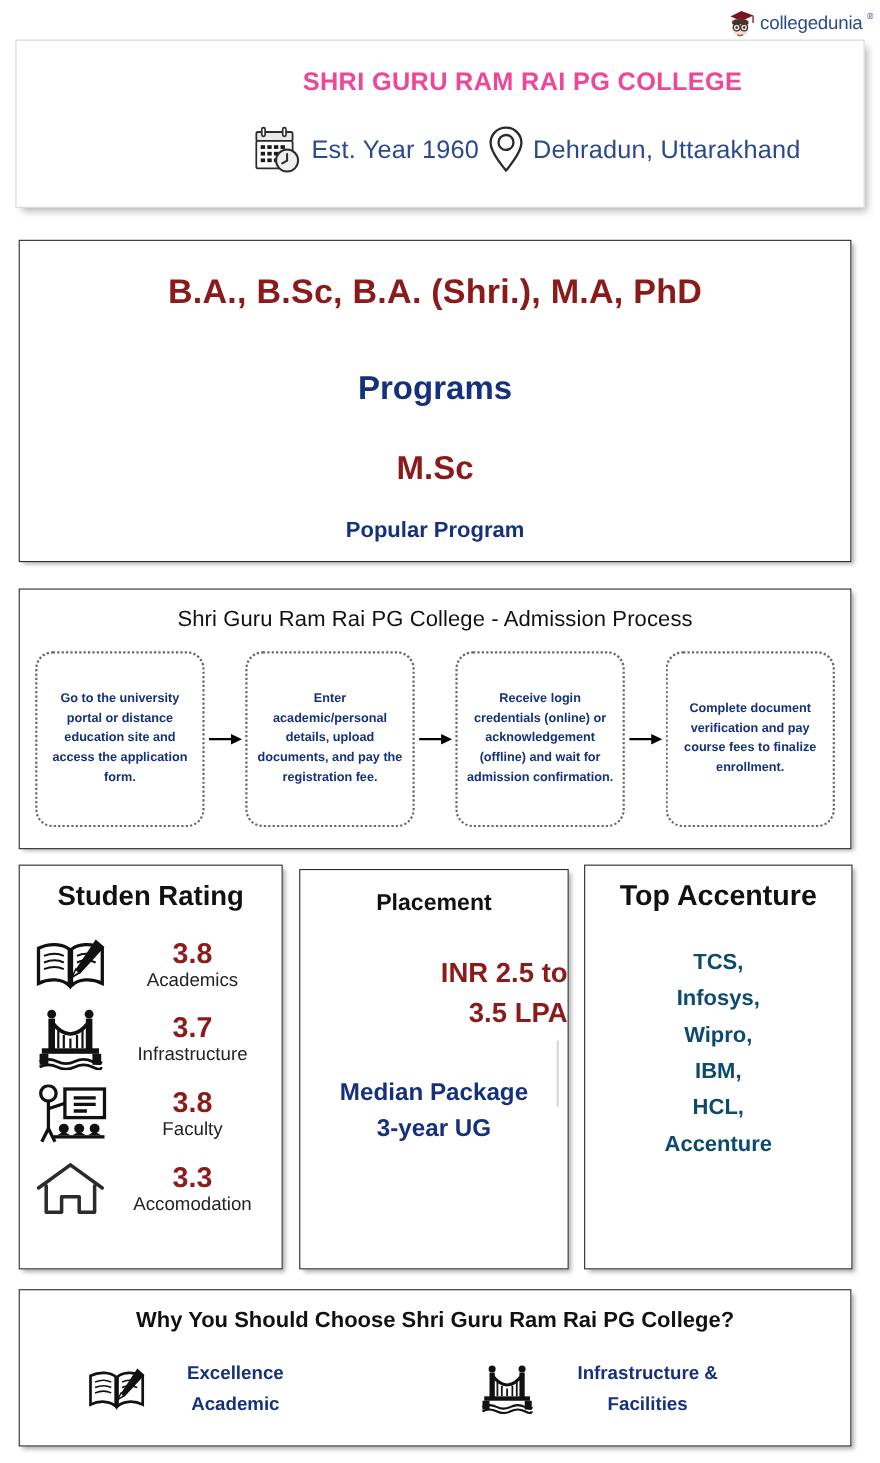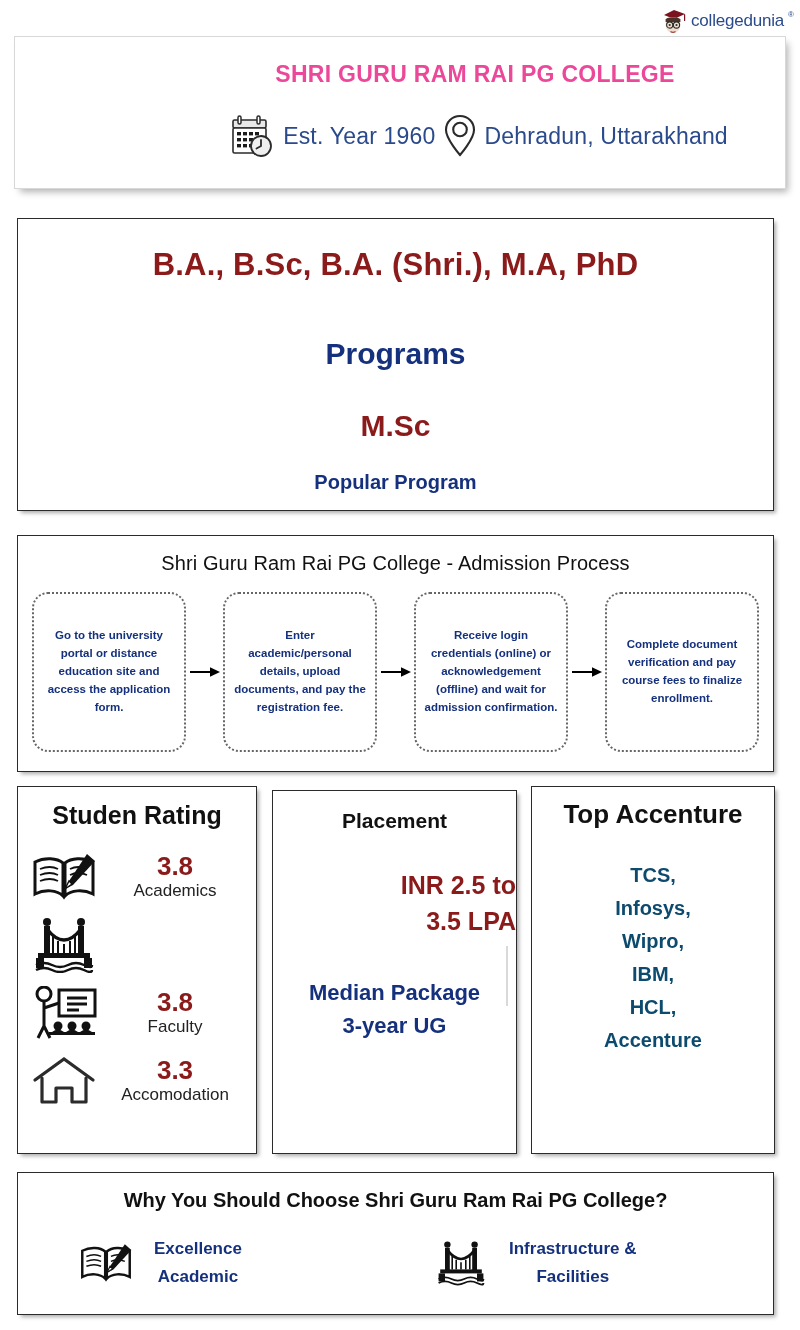--- a/index.html
+++ b/index.html
@@ -127,21 +127,21 @@
   
   .why{left:17px; top:1172px; width:757px; height:143px;}
   .why-title{
     position:absolute;left:0;top:16px;width:100%;text-align:center;
     color:#111;font-size:20px;font-weight:bold;
   }
   .why-row{
     position:absolute;left:60px;top:62px;right:40px;
     display:flex;align-items:center;
   }
-  .why-item{display:flex;align-items:center;gap:20px;}
+  .why-item{display:flex;align-items:center;gap:36px;}
   .why-item:first-child{width:355px;}
   .why-ico{width:56px;height:52px;flex:0 0 auto;display:flex;align-items:center;justify-content:center;}
   .why-label{color:#15317e;font-size:17px;font-weight:bold;line-height:1.65;text-align:center;}
 </style>
 </head>
 <body>
 
 <div class="page">
 
   <div class="brand">
@@ -280,20 +280,24 @@
                 <path d="M30 27 L30 36"></path>
               <path d="M36 24 L36 36"></path>
                 <path d="M41 19 L41 36"></path>
             </g>
             <rect x="2" y="41" width="8" height="10" fill="#111"></rect>
             <rect x="50" y="41" width="8" height="10" fill="#111"></rect>
             <path d="M2 48 Q10 44 18 48 T34 48 T50 48 T58 48" stroke="#111" stroke-width="2.4" fill="none"></path>
             <path d="M2 53 Q10 49 18 53 T34 53 T50 53 T58 53" stroke="#111" stroke-width="2.4" fill="none"></path>
           </svg>
         </div>
+        <div class="rating-val">
+          <div class="rating-score">3.7</div>
+          <div class="rating-label">Infrastructure</div>
+        </div>
       </div>
 
       <div class="rating-row">
         <div class="rating-ico">
           <svg width="66" height="54" viewBox="0 0 66 54">
             <circle cx="13" cy="8" r="7" fill="none" stroke="#111" stroke-width="3"></circle>
             <path d="M13 15 L13 40 M13 40 L7 52 M13 40 L19 52 M13 22 L28 17" stroke="#111" stroke-width="3" fill="none"></path>
             <rect x="28" y="4" width="36" height="26" fill="none" stroke="#111" stroke-width="3"></rect>
             <g stroke="#111" stroke-width="3">
               <path d="M36 12 L56 12"></path>

